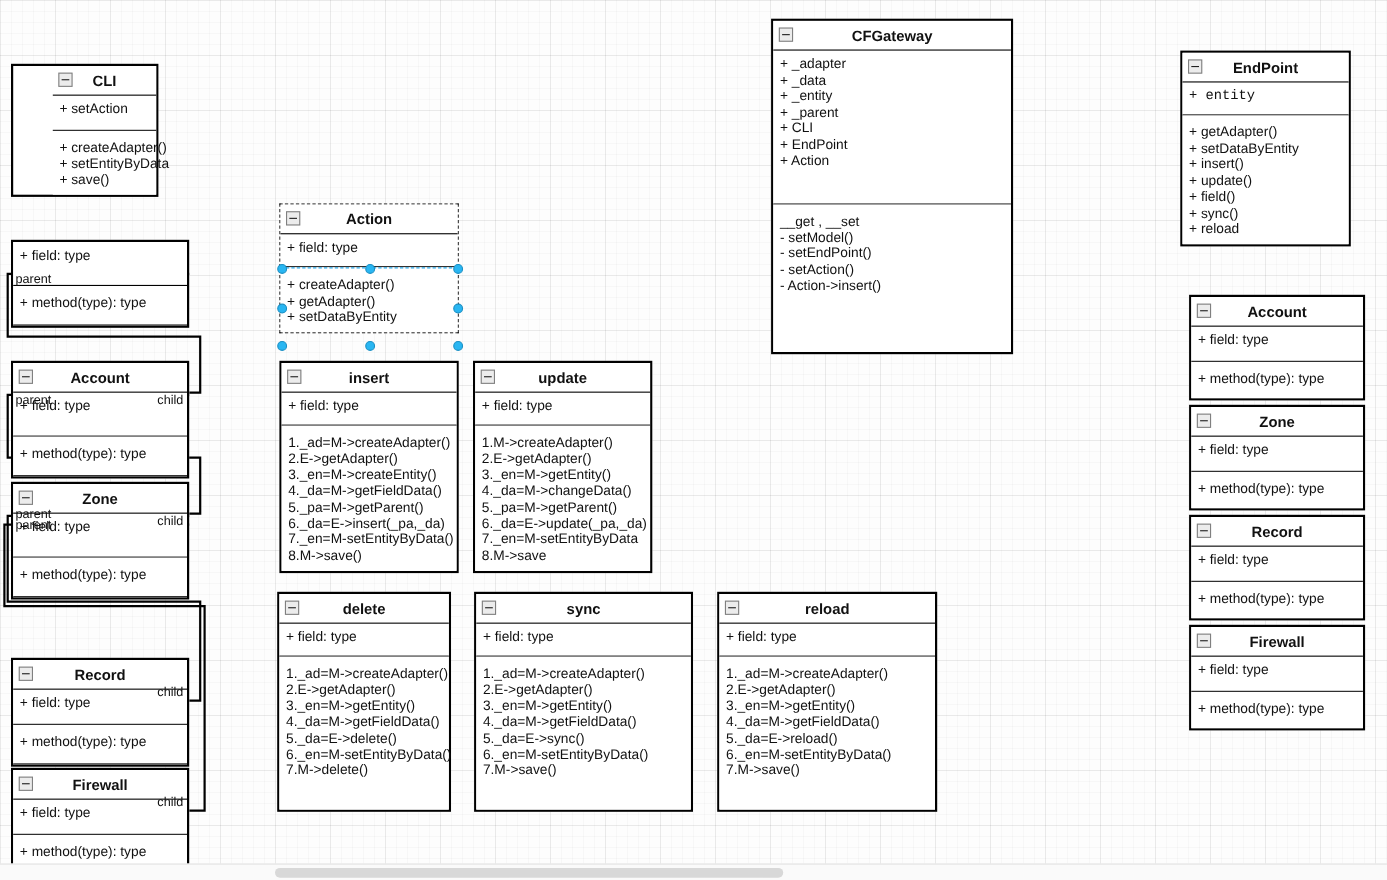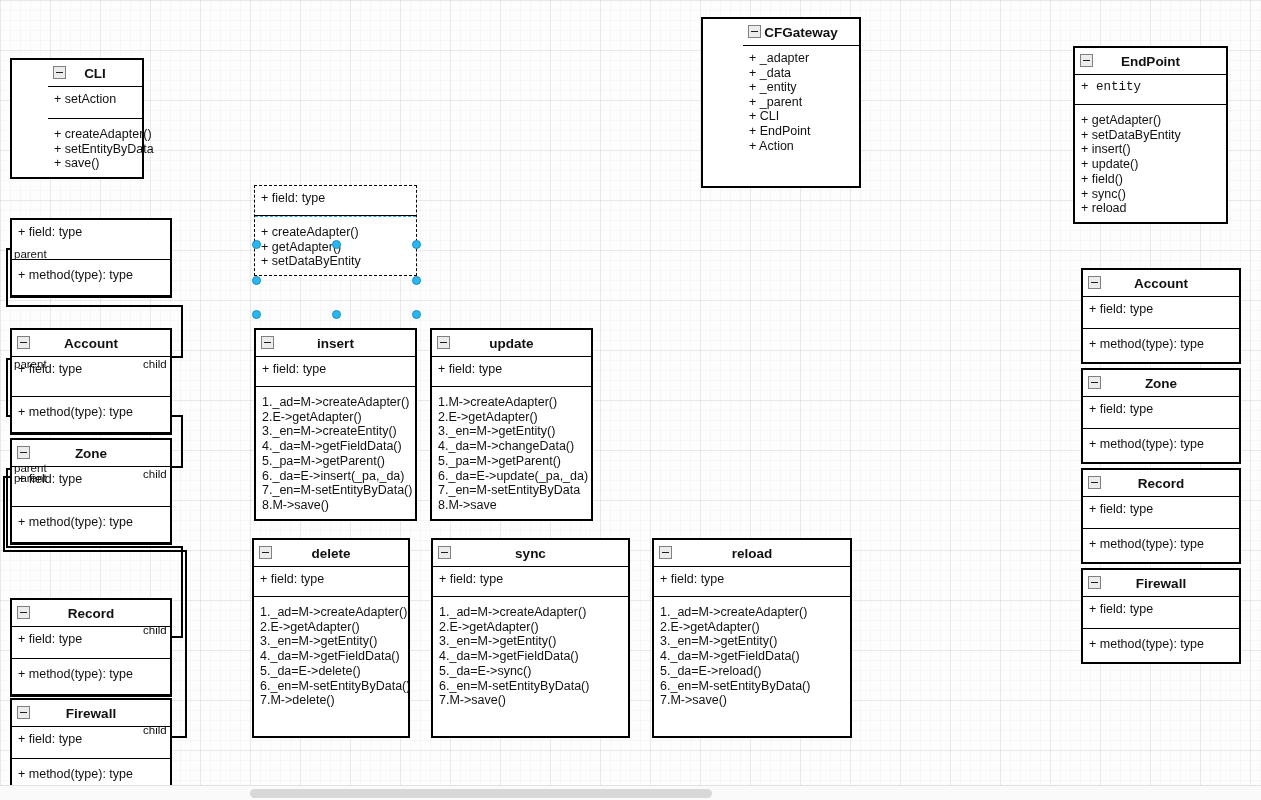--- a/index.html
+++ b/index.html
@@ -199,20 +199,21 @@
         <div class="uml-title"><span class="collapse-icon"></span><span>Firewall</span></div>
         <div class="uml-section attrs" style="min-height: 32px;">
           <div class="uml-row">+ field: type</div>
         </div>
         <div class="uml-section ops steps" style="min-height: 36px;">
           <div class="uml-row">+ method(type): type</div>
         </div>
         <div class="assoc-label" style="left: 131px; top: 24px;">child</div>
       </div>
       <div class="uml selected" style="left: 254px; top: 185px; width: 163px;">
+        <div class="uml-title"><span class="collapse-icon"></span><span>Action</span></div>
         <div class="uml-section attrs" style="min-height: 30px;">
           <div class="uml-row">+ field: type</div>
         </div>
         <div class="uml-section ops steps dashed-top" style="min-height: 58px;">
           <div class="uml-row">+ createAdapter()</div>
           <div class="uml-row">+ getAdapter()</div>
           <div class="uml-row">+ setDataByEntity</div>
         </div>
       </div>
       <div class="uml" style="left: 254px; top: 328px; width: 163px;">
@@ -285,30 +286,37 @@
         <div class="uml-section ops steps" style="min-height: 139px;">
           <div class="uml-row">1._ad=M-&gt;createAdapter()</div>
           <div class="uml-row">2.E-&gt;getAdapter()</div>
           <div class="uml-row">3._en=M-&gt;getEntity()</div>
           <div class="uml-row">4._da=M-&gt;getFieldData()</div>
           <div class="uml-row">5._da=E-&gt;reload()</div>
           <div class="uml-row">6._en=M-setEntityByData()</div>
           <div class="uml-row">7.M-&gt;save()</div>
         </div>
       </div>
-      <div class="uml" style="left: 701px; top: 17px; width: 160px; padding-left: 40px;">
+      <div class="uml" style="left: 701px; top: 17px; width: 220px;">
         <div class="uml-title"><span class="collapse-icon"></span><span>CFGateway</span></div>
         <div class="uml-section attrs" style="min-height: 140px;">
           <div class="uml-row">+ _adapter</div>
           <div class="uml-row">+ _data</div>
           <div class="uml-row">+ _entity</div>
           <div class="uml-row">+ _parent</div>
           <div class="uml-row">+ CLI</div>
           <div class="uml-row">+ EndPoint</div>
           <div class="uml-row">+ Action</div>
+        </div>
+        <div class="uml-section ops steps" style="min-height: 134px;">
+          <div class="uml-row">__get , __set</div>
+          <div class="uml-row">- setModel()</div>
+          <div class="uml-row">- setEndPoint()</div>
+          <div class="uml-row">- setAction()</div>
+          <div class="uml-row">- Action-&gt;insert()</div>
         </div>
       </div>
       <div class="uml" style="left: 1073px; top: 46px; width: 155px;">
         <div class="uml-title"><span class="collapse-icon"></span><span>EndPoint</span></div>
         <div class="uml-section attrs" style="min-height: 30px; font-family: Liberation Mono, monospace;">
           <div class="uml-row">+  entity</div>
         </div>
         <div class="uml-section ops steps" style="min-height: 113px;">
           <div class="uml-row">+ getAdapter()</div>
           <div class="uml-row">+ setDataByEntity</div>

